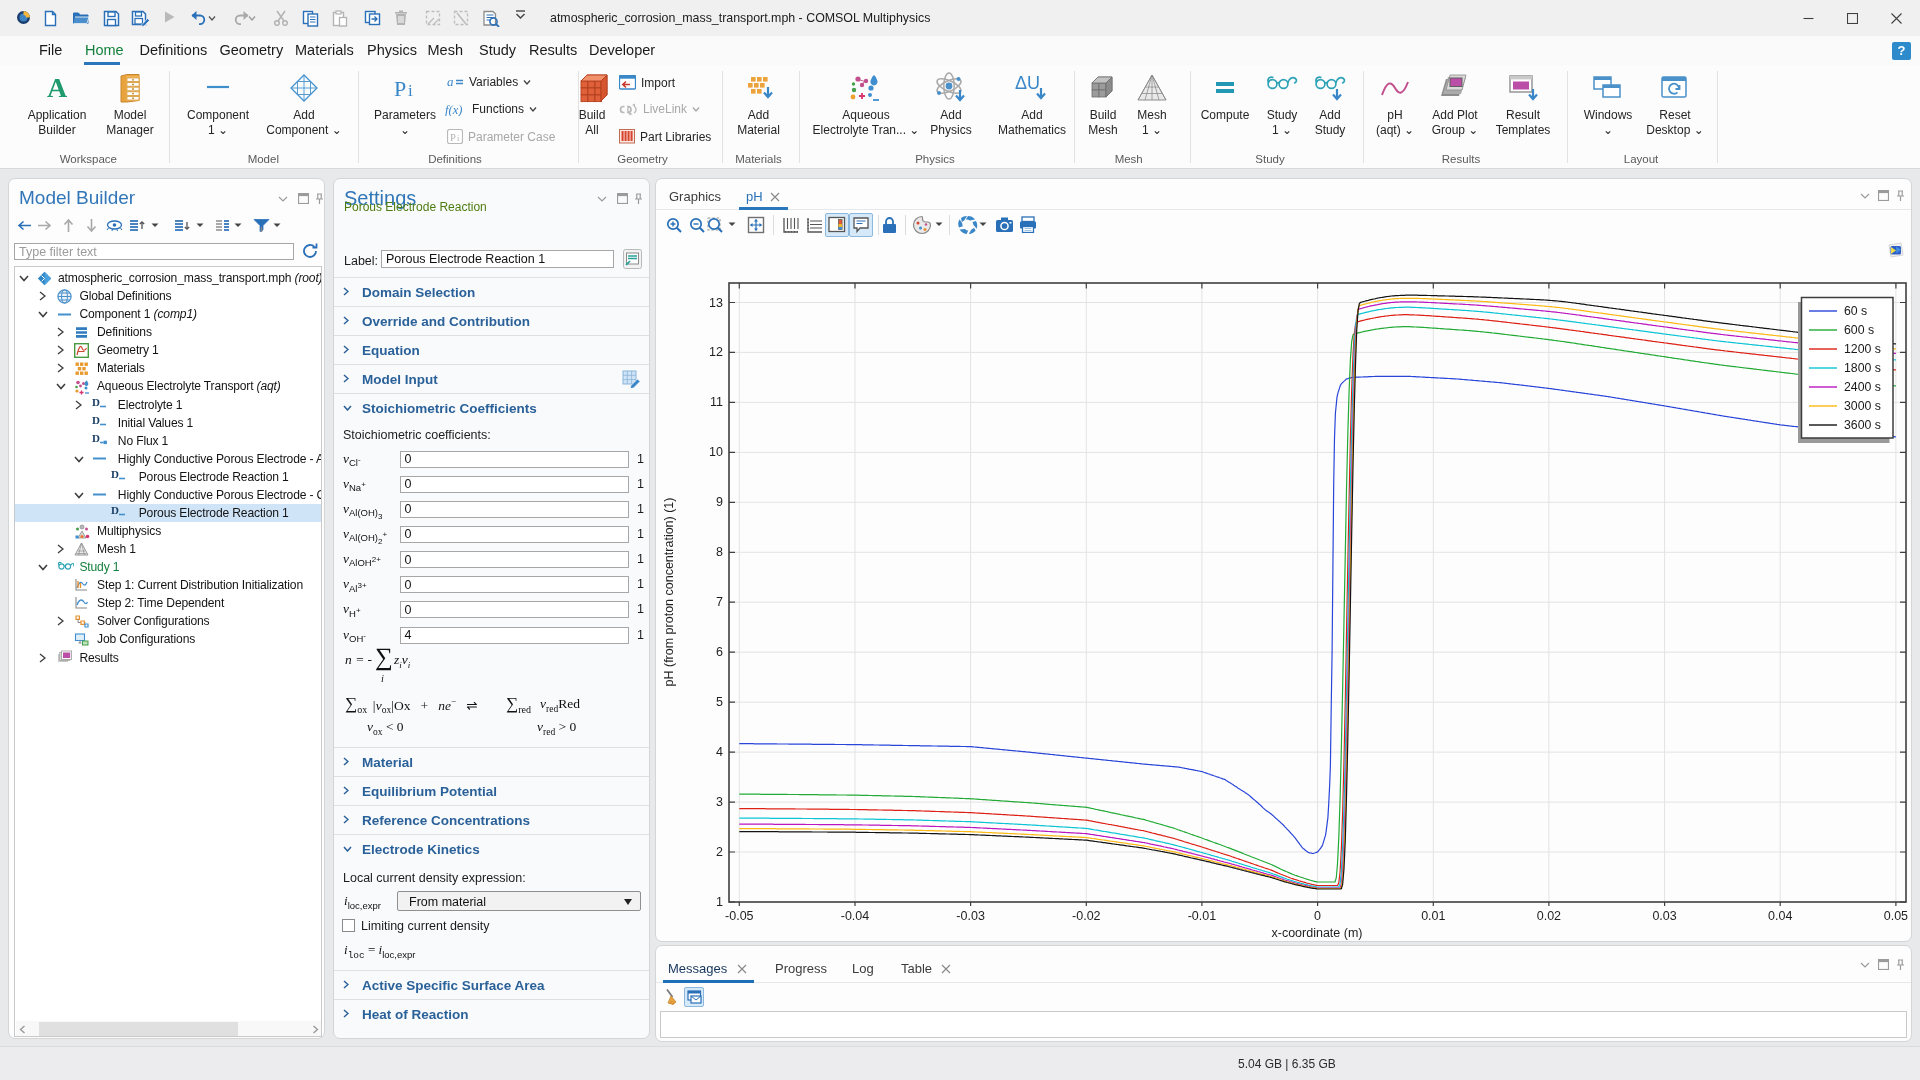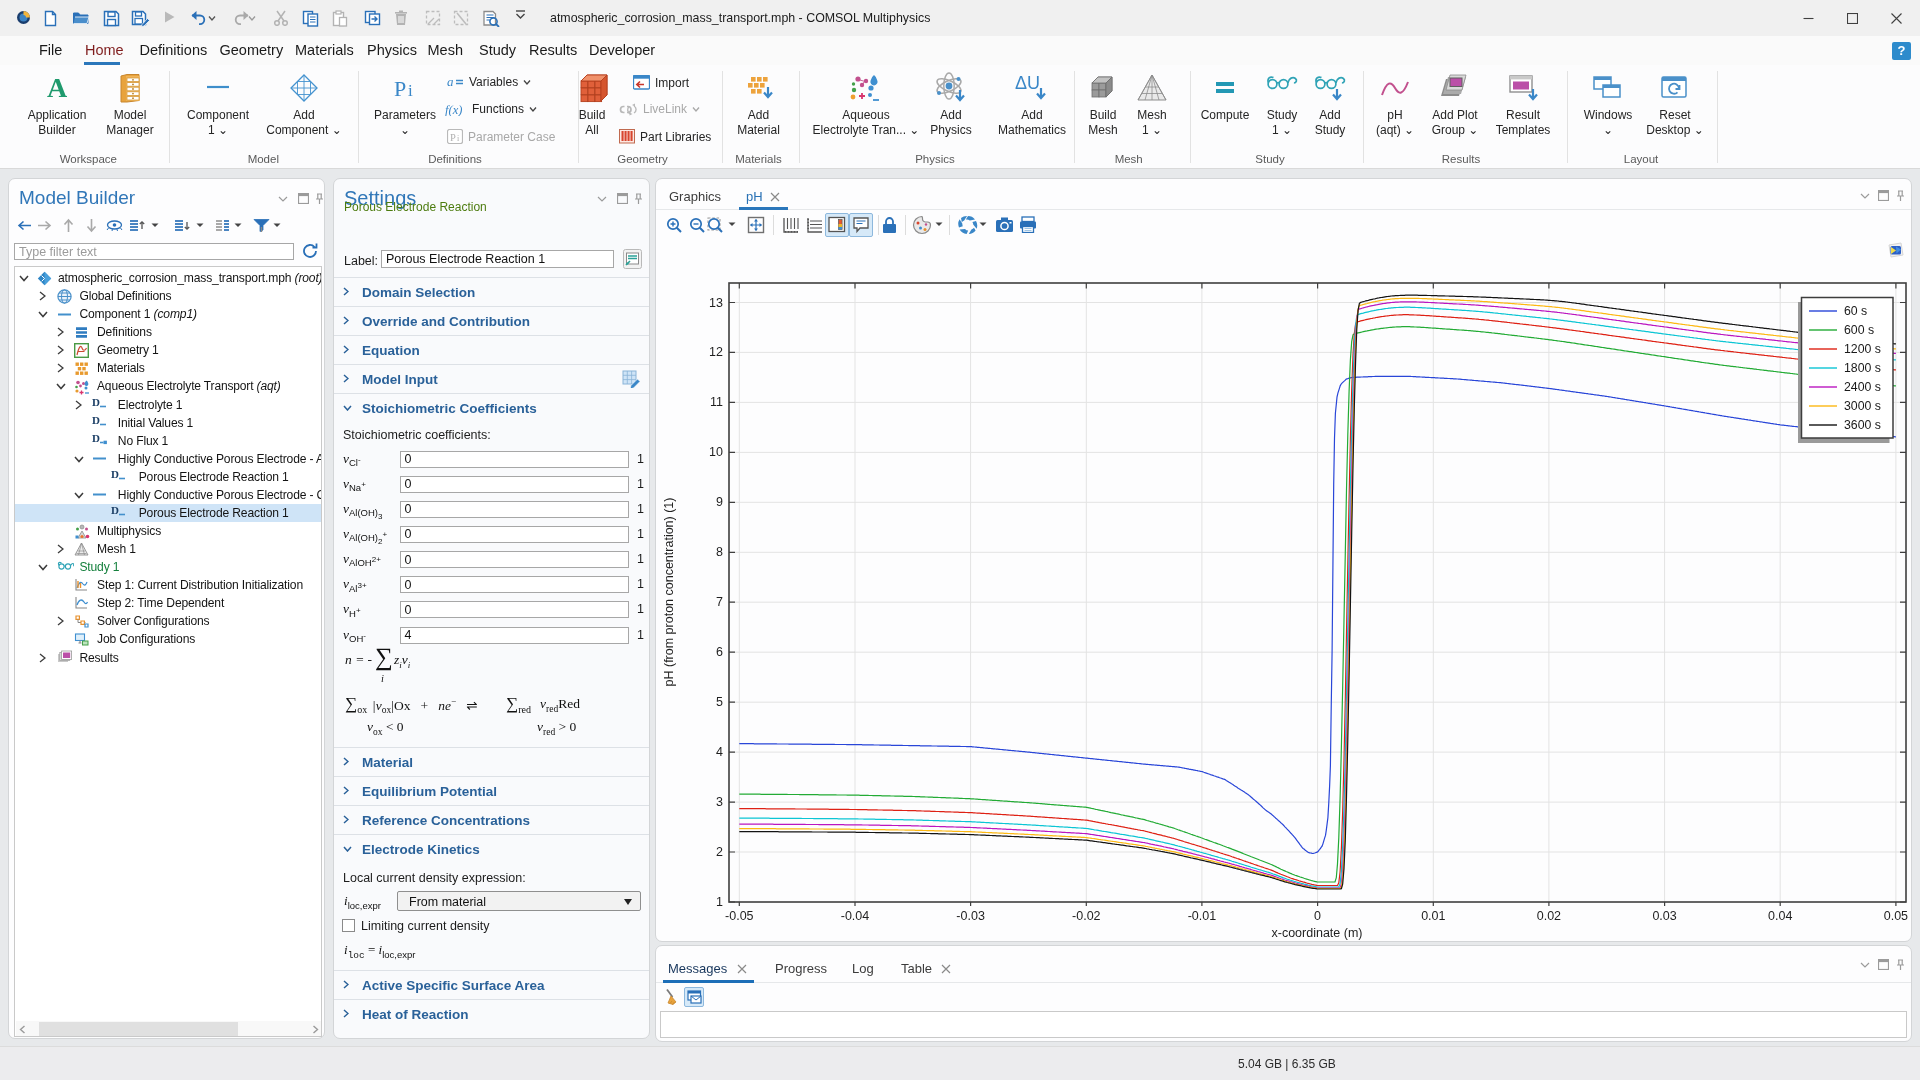--- a/index.html
+++ b/index.html
@@ -1,20 +1,20 @@
 <!DOCTYPE html>
 <html><head><meta charset="utf-8"><title>COMSOL</title>
 <style>
 *{margin:0;padding:0;box-sizing:border-box}
 html,body{width:1920px;height:1080px;overflow:hidden;font-family:"Liberation Sans",sans-serif;background:#e7e9eb;}
 .abs{position:absolute}
 #titlebar{position:absolute;left:0;top:0;width:1920px;height:36px;background:#f0f0f0;}
 #menubar{position:absolute;left:0;top:36px;width:1920px;height:29px;background:#fafafa;}
 .mtab{position:absolute;top:6px;font-size:14.5px;color:#1a1a1a;white-space:nowrap}
-.mtab.sel{color:#7f1d1d}
+.mtab.sel{color:#15803d}
 #ribbon{position:absolute;left:0;top:65px;width:1920px;height:104px;background:#fcfcfd;border-bottom:1px solid #d9d9d9;}
 .rsep{position:absolute;top:6px;width:1px;height:92px;background:#e2e2e2}
 .rglabel{position:absolute;top:88px;width:120px;text-align:center;font-size:11.5px;color:#5a5a5a}
 .rbig{position:absolute;top:5px;width:96px;text-align:center;}
 .rbig .ric{height:36px;display:flex;align-items:center;justify-content:center}
 .rbig .rtx{font-size:12px;color:#252525;line-height:14.5px;margin-top:2px}
 .rsmall{position:absolute;font-size:12px;color:#252525;white-space:nowrap;display:flex;align-items:center;gap:5px}
 .rsmall.gray{color:#a8a8a8}
 .winbtn{position:absolute;top:0;width:44px;height:36px;display:flex;align-items:center;justify-content:center}
 #helpbtn{position:absolute;left:1892px;top:42px;width:19px;height:18px;background:#2d8bcc;color:#fff;font-size:13px;font-weight:bold;text-align:center;line-height:18px;border-radius:2px}
@@ -300,21 +300,21 @@
           <rect x="19" y="9" width="6.6" height="6.6" fill="#e0603a" stroke="#b5401e" stroke-width="0.9"></rect>
           <rect x="19" y="16" width="6.6" height="6.6" fill="#e0603a" stroke="#b5401e" stroke-width="0.9"></rect>
           <rect x="19" y="23" width="6.6" height="6.6" fill="#e0603a" stroke="#b5401e" stroke-width="0.9"></rect>
           <path d="M5,9 L11,3 H31 L25,9 M25,9 V29 M31,3 V23 L25,29" fill="#ec8058" stroke="#b5401e" stroke-width="0.9"></path>
           <path d="M5,9 L11,3 h20 l-6,6 z" fill="#f0916b" stroke="#b5401e" stroke-width="0.9"></path>
           <path d="M25,9 l6,-6 v20 l-6,6 z" fill="#d5552e" stroke="#b5401e" stroke-width="0.9"></path>
         </svg>
       </div>
       <div class="rtx">Build<br>All</div>
     </div>
-    <div class="rsmall" style="left:633px;top:10px">
+    <div class="rsmall" style="left:619px;top:10px">
       <svg width="17" height="15" viewBox="0 0 17 15" style="">
         <rect x="0.5" y="0.5" width="16" height="13.5" rx="1" fill="#fff" stroke="#3a87c8" stroke-width="1.3"></rect>
         <rect x="0.5" y="0.5" width="16" height="3.2" fill="#3a87c8"></rect>
         <path d="M11,9.5 h-7 M7,6.5 l-3.2,3 L7,12.5" fill="none" stroke="#c8372c" stroke-width="1.6"></path>
       </svg>
       <span>Import</span>
     </div>
     <div class="rsmall gray" style="left:619px;top:37px">
       <svg width="19" height="13" viewBox="0 0 19 13" style="">
         <path d="M5.5,3.5 h-1a3,3 0 0 0 0,6 h1 M8,3.5 h1a3,3 0 0 1 0,6 h-1" fill="none" stroke="#b9b9b9" stroke-width="1.7"></path>

